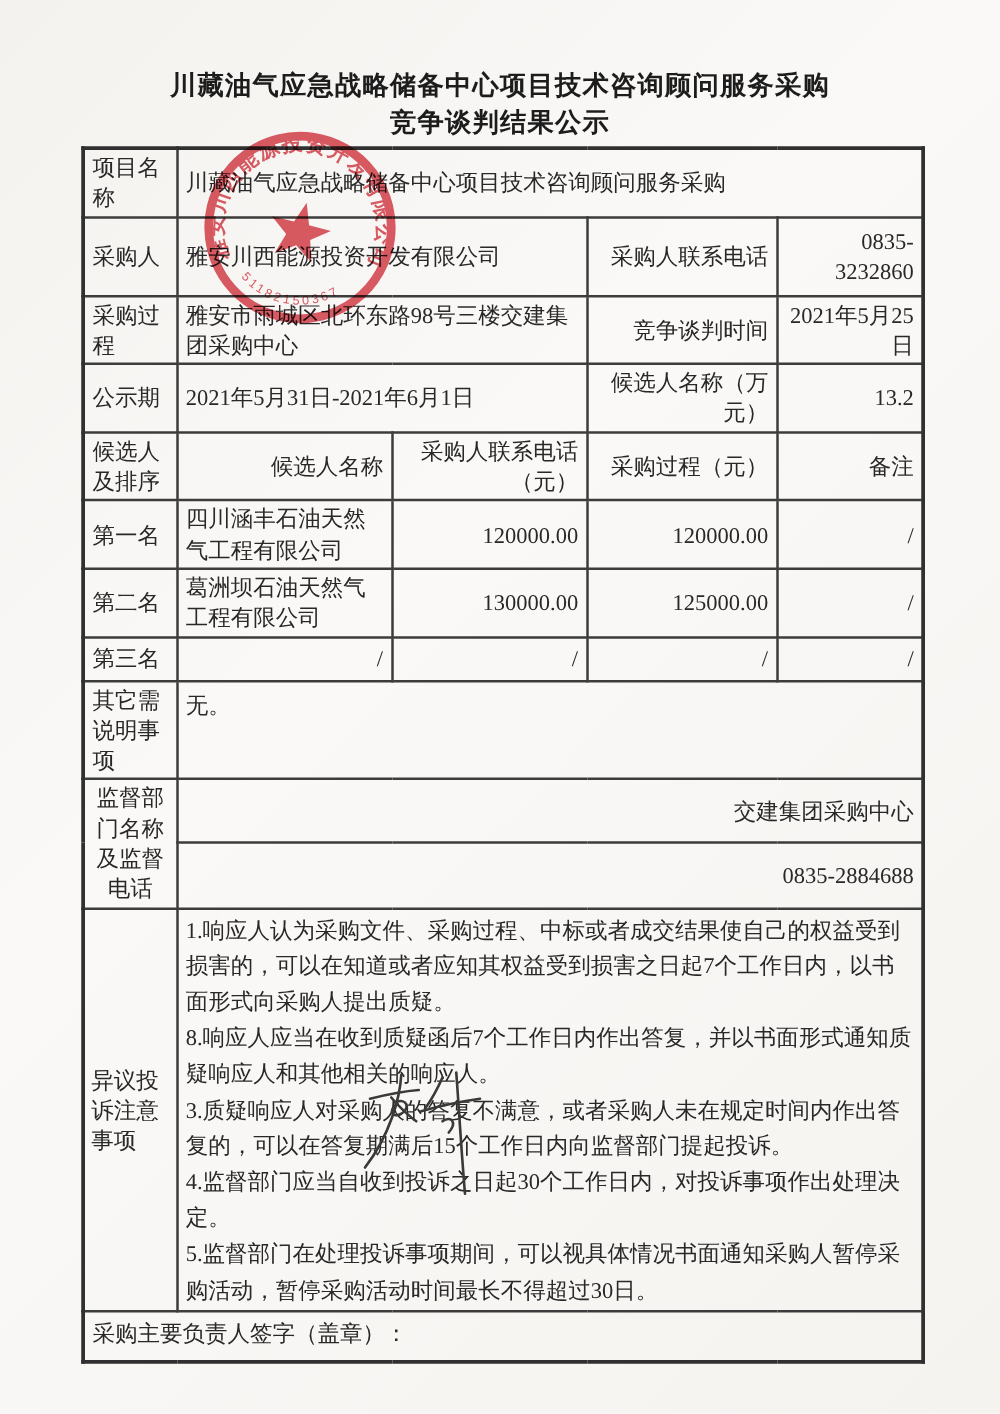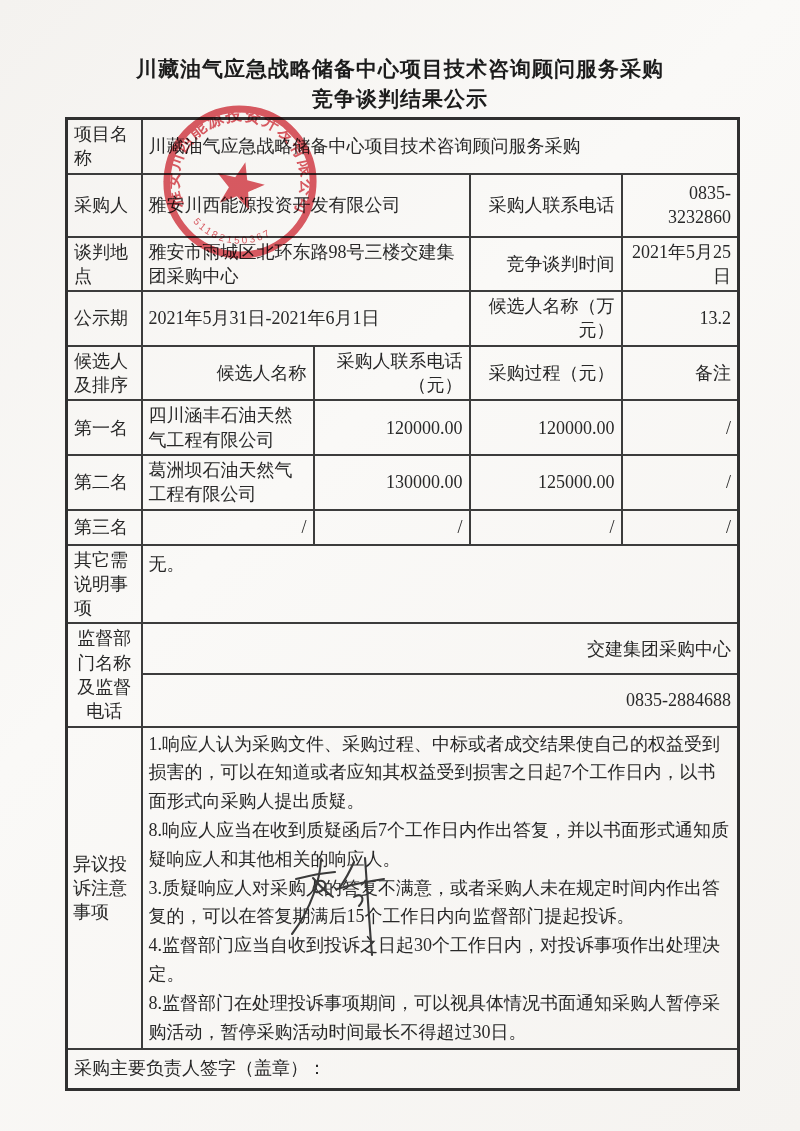--- a/index.html
+++ b/index.html
@@ -78,21 +78,21 @@
     </tr>
 
     <tr style="height:63px">
       <td class="lbl">采购人</td>
       <td class="val" colspan="2">雅安川西能源投资开发有限公司</td>
       <td class="ctr">采购人联系电话</td>
       <td class="ctr">0835-3232860</td>
     </tr>
 
     <tr style="height:43px">
-      <td class="lbl">谈判地点</td>
+      <td class="lbl">采购过程</td>
       <td class="val" colspan="2" style="padding-left:6px">雅安市雨城区北环东路98号三楼交建集团采购中心</td>
       <td class="ctr">竞争谈判时间</td>
       <td class="ctr">2021年5月25日</td>
     </tr>
 
     <tr style="height:41px">
       <td class="lbl">公示期</td>
       <td class="val" colspan="2">2021年5月31日-2021年6月1日</td>
       <td class="ctr">候选人名称（万元）</td>
       <td class="ctr">13.2</td>
@@ -144,21 +144,21 @@
     </tr>
 
     <tr style="height:302px">
       <td class="lbl" style="text-align:left;padding-left:5px">异议投诉注意事项</td>
       <td class="tall-cell" colspan="4">
         <div class="obj-text">
           <p>1.响应人认为采购文件、采购过程、中标或者成交结果使自己的权益受到损害的，可以在知道或者应知其权益受到损害之日起7个工作日内，以书面形式向采购人提出质疑。</p>
           <p>8.响应人应当在收到质疑函后7个工作日内作出答复，并以书面形式通知质疑响应人和其他相关的响应人。</p>
           <p>3.质疑响应人对采购人的答复不满意，或者采购人未在规定时间内作出答复的，可以在答复期满后15个工作日内向监督部门提起投诉。</p>
           <p>4.监督部门应当自收到投诉之日起30个工作日内，对投诉事项作出处理决定。</p>
-          <p>8.监督部门在处理投诉事项期间，可以视具体情况书面通知采购人暂停采购活动，暂停采购活动时间最长不得超过30日。</p>
+          <p>5.监督部门在处理投诉事项期间，可以视具体情况书面通知采购人暂停采购活动，暂停采购活动时间最长不得超过30日。</p>
         </div>
       </td>
     </tr>
 
     <tr style="height:40px">
       <td colspan="5" class="lbl sig-row-label">采购主要负责人签字（盖章）：</td>
     </tr>
   </tbody>
     </table>
 

